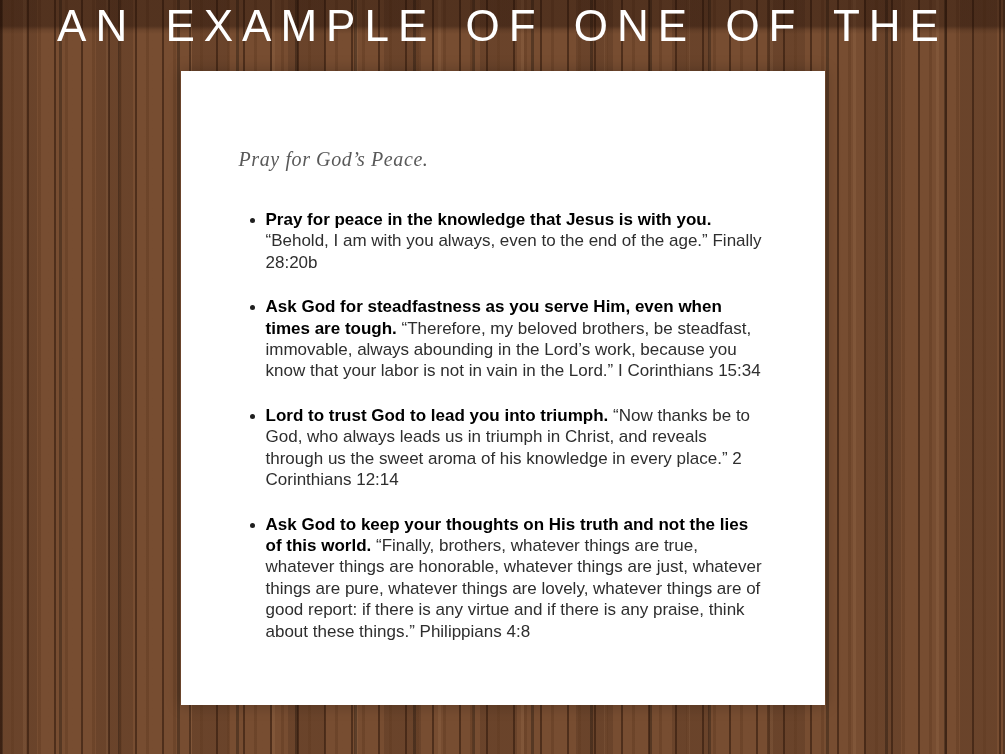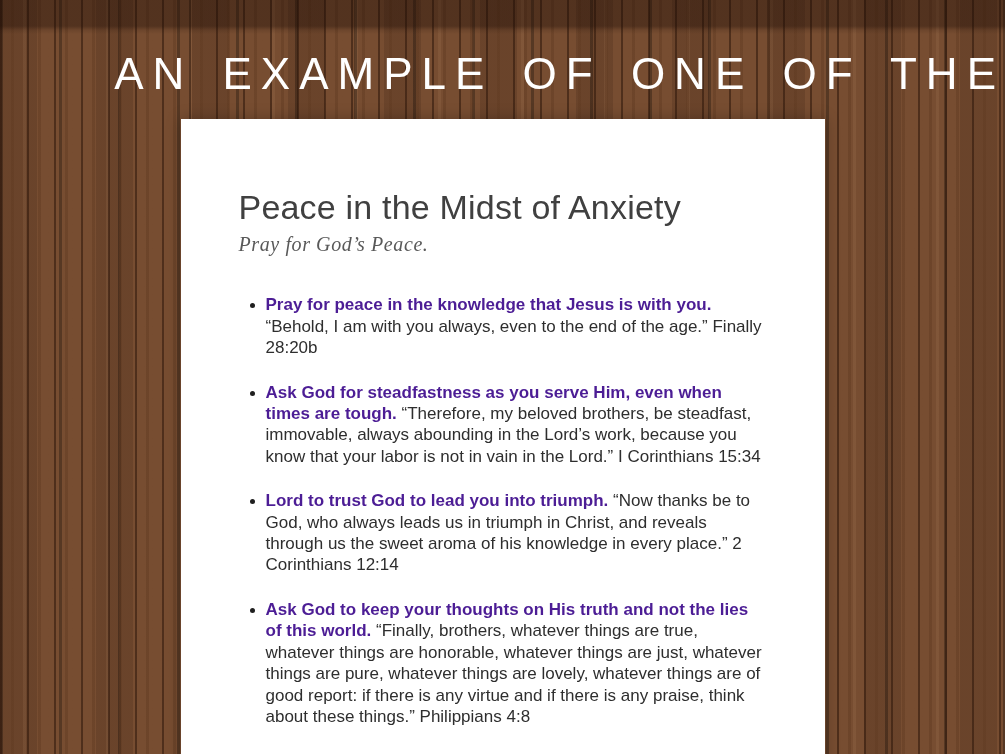--- a/index.html
+++ b/index.html
@@ -27,22 +27,21 @@
       repeating-linear-gradient(90deg,
         rgba(0,0,0,0) 0px, rgba(0,0,0,0) 23px,
         rgba(255,208,160,0.07) 23px, rgba(255,208,160,0.07) 26px,
         rgba(0,0,0,0) 26px, rgba(0,0,0,0) 83px),
       repeating-linear-gradient(90deg,
         rgba(58,30,14,0.25) 0px, rgba(58,30,14,0.25) 37px,
         rgba(110,68,40,0.25) 37px, rgba(110,68,40,0.25) 96px);
   }
 
   .banner {
-    padding-top: 48px;
-    text-align: right;
+    text-align: center;
     color: #ffffff;
     font-weight: 300;
     font-size: 44px;
     letter-spacing: 9px;
     word-spacing: 8px;
     line-height: 1.16;
     text-transform: uppercase;
   }
 
   .sheet {
@@ -85,33 +84,32 @@
     color: #2e2e2e;
     margin-bottom: 23px;
   }
 
   ul.prayer-list li::marker {
     color: #1f1f1f;
     font-size: 15px;
   }
 
   ul.prayer-list li strong {
-    color: #4c1d95;
+    color: #000000;
     font-weight: bold;
   }
 </style>
 </head>
 <body>
 
 <div class="banner">
   <div>AN EXAMPLE OF ONE OF THE</div>
 </div>
 
 <div class="sheet">
-  <h1>Peace in the Midst of Anxiety</h1>
   <p class="subtitle">Pray for God’s Peace.</p>
 
   <ul class="prayer-list">
     <li><strong>Pray for peace in the knowledge that Jesus is with you.</strong> <span>“Behold, I am with you always, even to the end of the age.” Finally 28:20b</span></li>
     <li><strong>Ask God for steadfastness as you serve Him, even when times are tough.</strong> <span>“Therefore, my beloved brothers, be steadfast, immovable, always abounding in the Lord’s work, because you know that your labor is not in vain in the Lord.” I Corinthians 15:34</span></li>
     <li><strong>Lord to trust God to lead you into triumph.</strong> <span>“Now thanks be to God, who always leads us in triumph in Christ, and reveals through us the sweet aroma of his knowledge in every place.” 2 Corinthians 12:14</span></li>
     <li><strong>Ask God to keep your thoughts on His truth and not the lies of this world.</strong> <span>“Finally, brothers, whatever things are true, whatever things are honorable, whatever things are just, whatever things are pure, whatever things are lovely, whatever things are of good report: if there is any virtue and if there is any praise, think about these things.” Philippians 4:8</span></li>
 
   </ul>
 </div>

